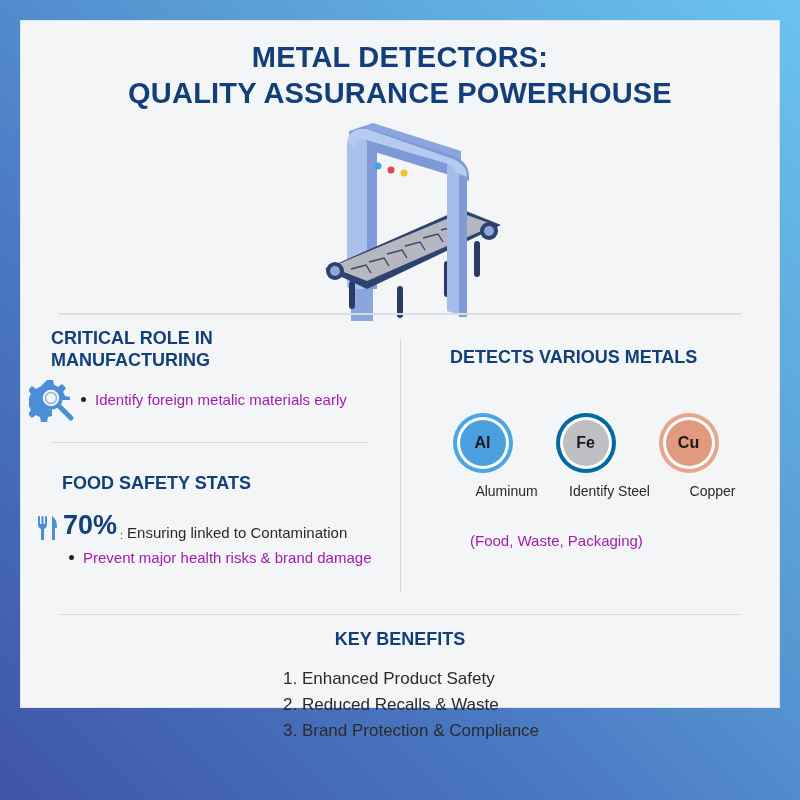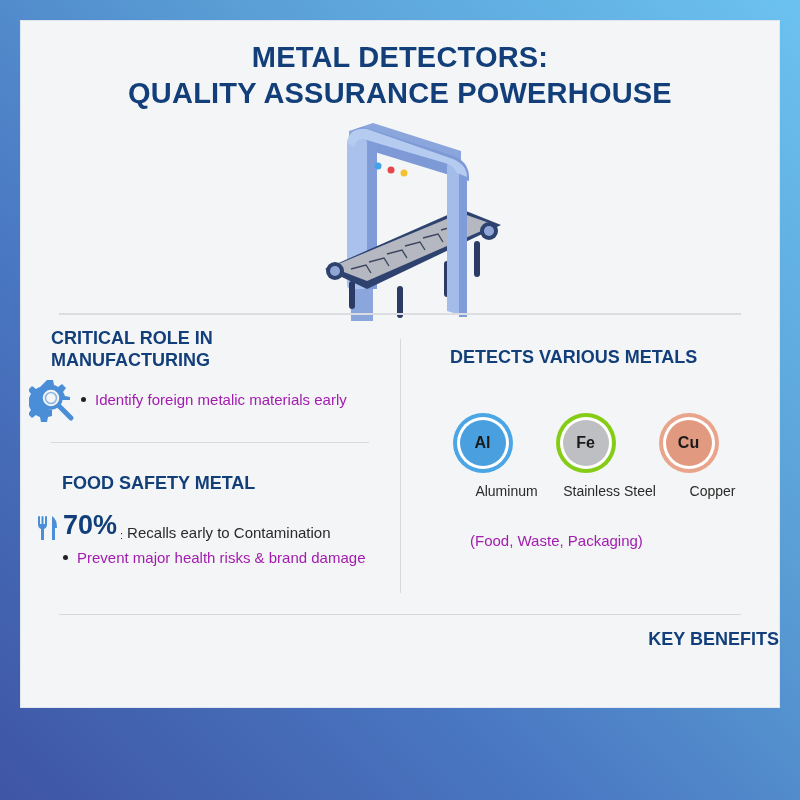--- a/index.html
+++ b/index.html
@@ -105,21 +105,21 @@
       color: #333;
       font-size: 11px;
       margin-right: 4px;
     }
     .stat-label {
       color: #2a2a2a;
       font-size: 15px;
     }
     .food-bullet {
       position: absolute;
-      left: 38px; top: 527px;
+      left: 44px; top: 527px;
     }
     .metals-heading {
       position: absolute;
       left: 429px; top: 325px;
     }
     .metals-row {
       position: absolute;
       left: 410px; top: 392px;
       display: flex;
     }
@@ -150,21 +150,21 @@
       position: absolute;
       left: 425px; top: 510px;
       width: 300px;
     }
     .versatile-line2 {
       padding-left: 24px;
     }
     .benefits-heading {
       position: absolute;
       left: 0; right: 0; top: 607px;
-      text-align: right;
+      text-align: center;
     }
     .benefits-list {
       position: absolute;
       left: 262px; top: 645px;
       list-style: none;
     }
     .benefits-list li {
       color: #2a2a2a;
       font-size: 17px;
       line-height: 26px;
@@ -246,57 +246,62 @@
       <g fill="#4a8ed8">
         <path d="M18,4 h6 l1,5 a14,14 0 0 1 4,2 l4,-3 l4,4 l-3,4 a14,14 0 0 1 2,4 l5,1 v3 h-8 a10,10 0 1 0 -10,10 v6 l-4,1 l-1,5 h-6 l-1,-5 a14,14 0 0 1 -4,-2 l-4,3 l-4,-4 l3,-4 a14,14 0 0 1 -2,-4 l-5,-1 v-6 l5,-1 a14,14 0 0 1 2,-4 l-3,-4 l4,-4 l4,3 a14,14 0 0 1 4,-2 z"></path>
       </g>
       <circle cx="22" cy="22" r="10" fill="#f4f5f6" stroke="#4a8ed8" stroke-width="3.5"></circle>
       <circle cx="22" cy="22" r="5.5" fill="none" stroke="#4a8ed8" stroke-width="1.6" opacity="0.6"></circle>
       <line x1="30" y1="30" x2="42" y2="42" stroke="#4a8ed8" stroke-width="5" stroke-linecap="round"></line>
     </svg>
     <span class="bullet-text"><span class="bullet-dot"></span><span>Identify foreign metalic materials early</span></span>
   </div>
 
-  <div class="section-heading food-heading">FOOD SAFETY METAL</div>
+  <div class="section-heading food-heading">FOOD SAFETY STATS</div>
   <div class="stat-row">
     <svg class="fork-icon" viewBox="0 0 22 26">
       <g fill="#4a8ed8">
         <rect x="1" y="1" width="2" height="9" rx="1"></rect>
         <rect x="4.5" y="1" width="2" height="9" rx="1"></rect>
         <rect x="8" y="1" width="2" height="9" rx="1"></rect>
         <path d="M1,9 h9 q0,4 -3,5 v11 h-3 v-11 q-3,-1 -3,-5 z"></path>
         <path d="M15,1 q5,3 5,12 h-2 v12 h-3 z"></path>
       </g>
     </svg>
     <span class="stat-value">70%</span>
     <span class="stat-colon">:</span>
-    <span class="stat-label">Recalls early to Contamination</span>
+    <span class="stat-label">Ensuring linked to Contamination</span>
   </div>
   <div class="bullet-text food-bullet"><span class="bullet-dot"></span><span>Prevent major health risks &amp; brand damage</span></div>
 
   <div class="section-heading metals-heading">DETECTS VARIOUS METALS</div>
   <div class="metals-row">
     <div class="metal">
       <div class="metal-circle" style="background:#4aa6e4">
         <div class="metal-inner" style="background:#4a9fde">Al</div>
       </div>
       <div class="metal-label">Aluminum</div>
     </div>
     <div class="metal">
-      <div class="metal-circle" style="background:#84cc16">
+      <div class="metal-circle" style="background:#0369a1">
         <div class="metal-inner" style="background:#bdbfc3">Fe</div>
       </div>
-      <div class="metal-label">Stainless Steel</div>
+      <div class="metal-label">Identify Steel</div>
     </div>
     <div class="metal">
       <div class="metal-circle" style="background:#e9a48c">
         <div class="metal-inner" style="background:#e19a80">Cu</div>
       </div>
       <div class="metal-label">Copper</div>
     </div>
   </div>
   <div class="bullet-text versatile">
     <div class="versatile-line2">(Food, Waste, Packaging)</div>
   </div>
 
   <div class="section-heading benefits-heading">KEY BENEFITS</div>
+  <ul class="benefits-list">
+    <li>1. Enhanced Product Safety</li>
+    <li>2. Reduced Recalls &amp; Waste</li>
+    <li>3. Brand Protection &amp; Compliance</li>
+  </ul>
 
 </div>
 
 </body></html>

